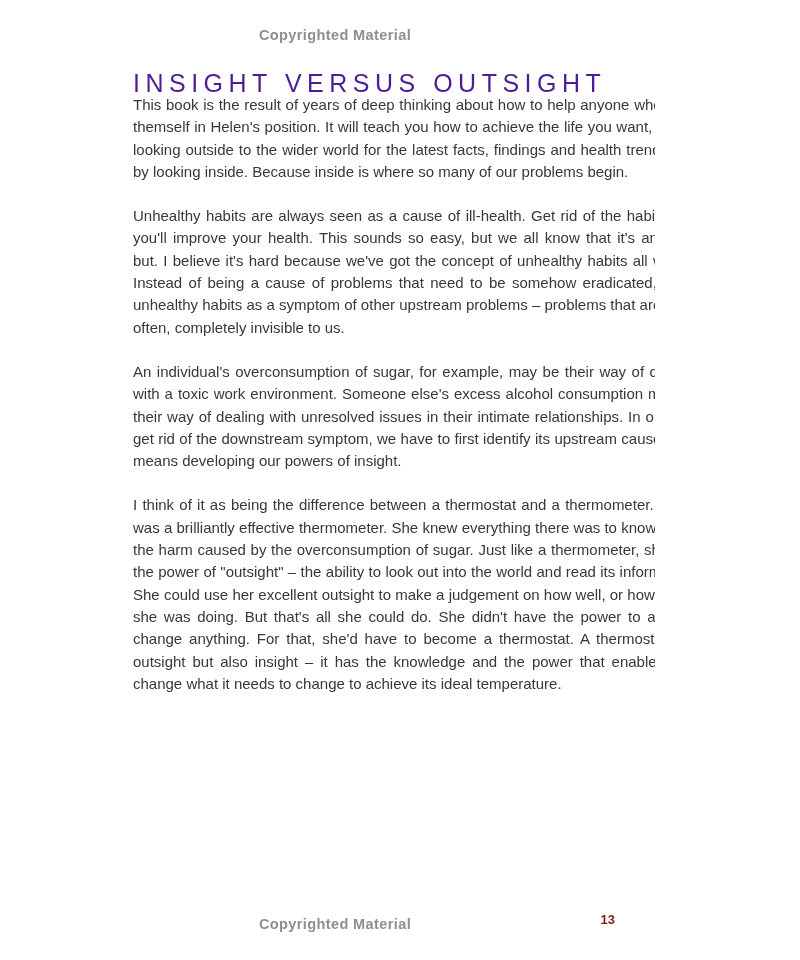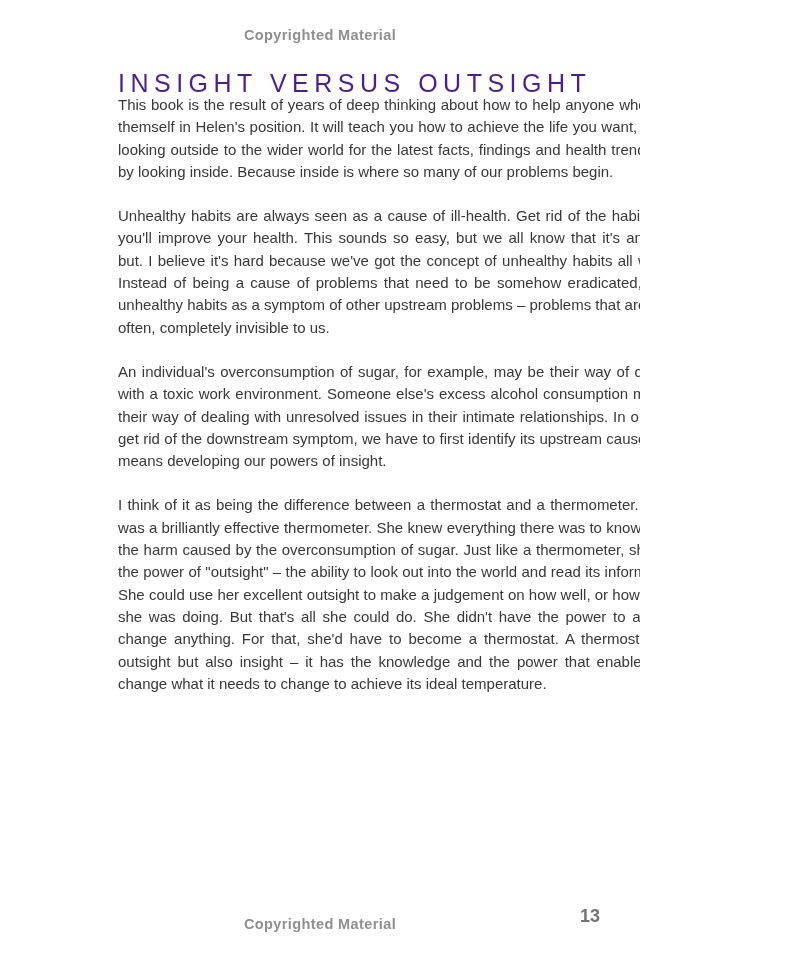--- a/index.html
+++ b/index.html
@@ -7,20 +7,21 @@
     padding: 0;
     background: #ffffff;
   }
   .page {
     position: relative;
     width: 640px;
     height: 960px;
     background: #ffffff;
     font-family: "Liberation Sans", sans-serif;
     overflow: hidden;
+    margin-left: 15px;
   }
   .top-notice {
     position: absolute;
     top: 27px;
     left: 0;
     width: 100%;
     text-align: center;
     font-size: 14.5px;
     font-weight: 700;
     letter-spacing: 0.4px;
@@ -61,23 +62,23 @@
     text-align: center;
     font-size: 14.5px;
     font-weight: 700;
     letter-spacing: 0.4px;
     color: #8f8f8f;
   }
   .page-number {
     position: absolute;
     bottom: 33px;
     right: 40px;
-    font-size: 18px;
+    font-size: 13px;
     font-weight: 700;
-    color: #737373;
+    color: #7f1d1d;
   }
 </style>
 </head>
 <body>
 
 <div class="page">
 
   <div class="top-notice">Copyrighted Material</div>
 
   <h1 class="chapter-heading">INSIGHT VERSUS OUTSIGHT</h1>

